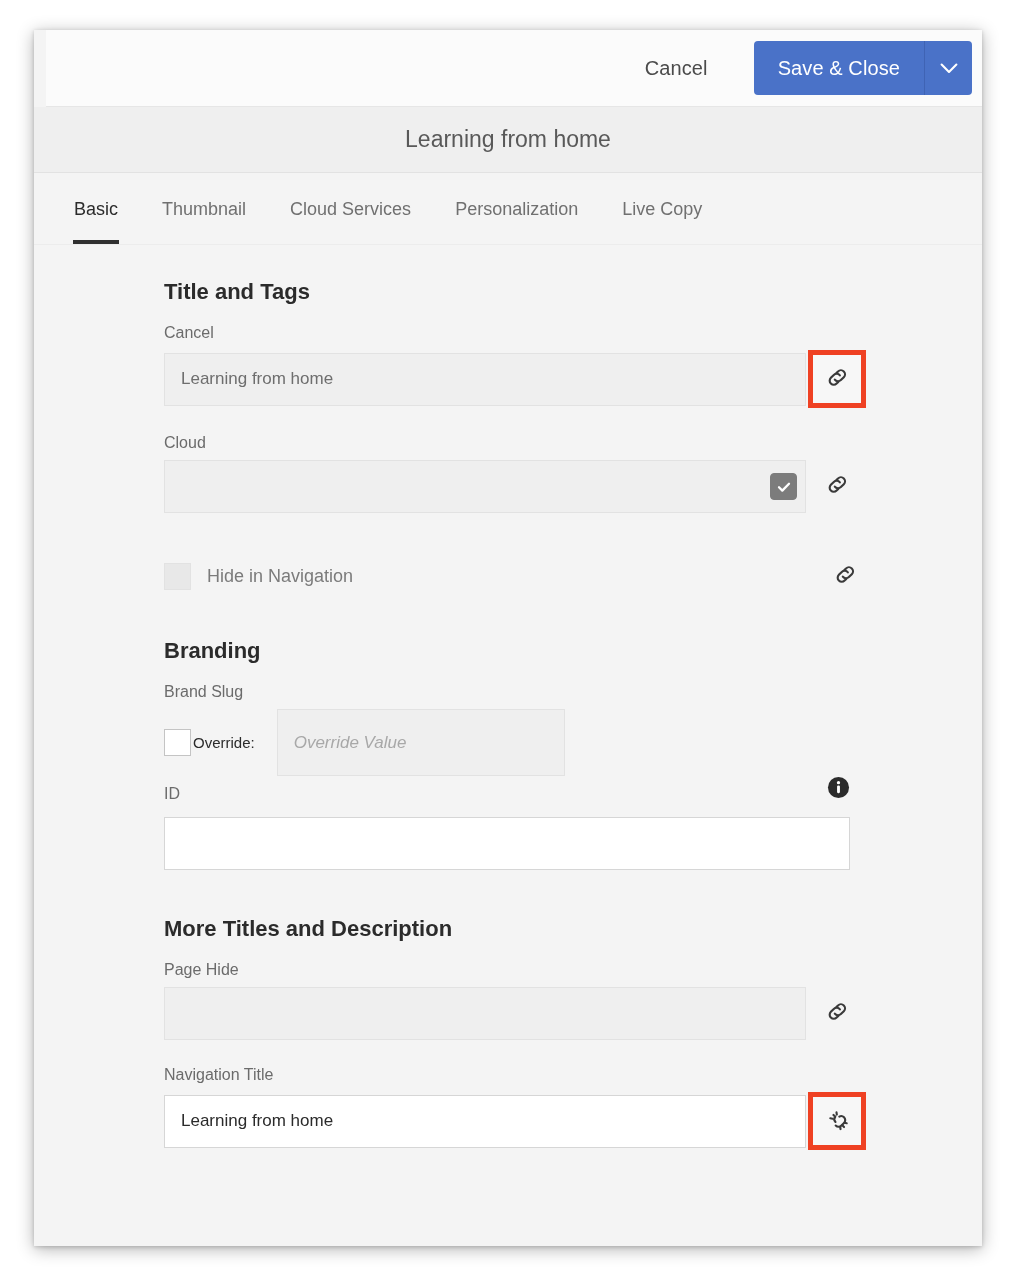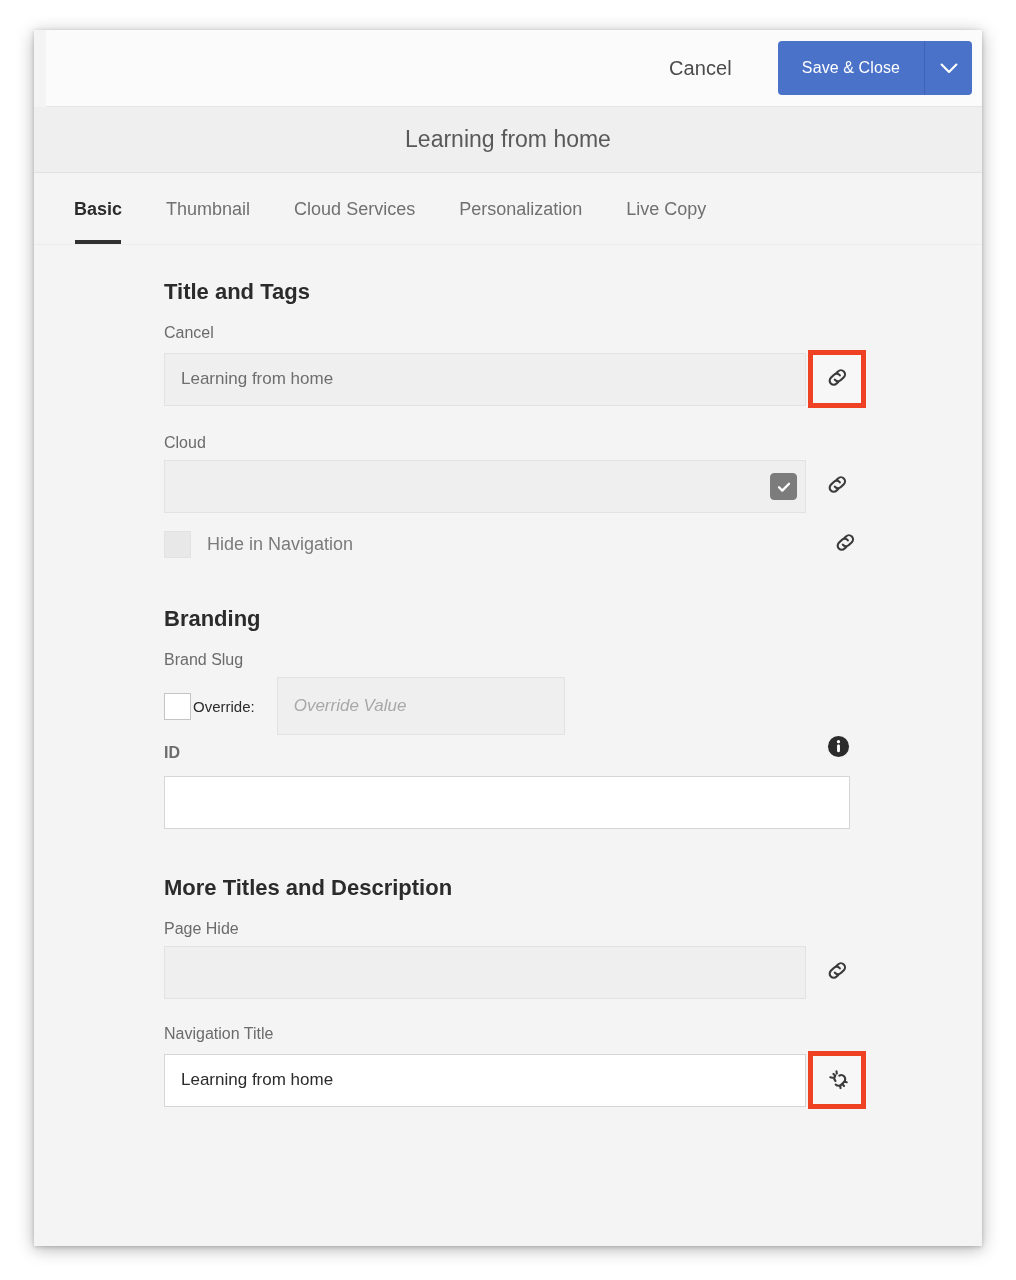--- a/index.html
+++ b/index.html
@@ -62,21 +62,21 @@
     margin-left: 28px;
     border-radius: 4px;
     overflow: hidden;
     height: 54px;
   }
 
   .save-btn {
     background: #4a72c8;
     color: #ffffff;
     border: none;
-    font-size: 16px;
+    font-size: 20px;
     padding: 0 24px;
     cursor: pointer;
     font-family: "Liberation Sans", sans-serif;
     display: flex;
     align-items: center;
     letter-spacing: .1px;
   }
 
   .save-caret {
     background: #4a72c8;
@@ -122,21 +122,21 @@
     font-size: 18px;
     color: #707070;
     padding: 6px 22px 0 22px;
     cursor: pointer;
     background: transparent;
     border: none;
     font-family: "Liberation Sans", sans-serif;
     white-space: nowrap;
   }
 
-  .tab.active { color: #2b2b2b; font-weight: bold; }
+  .tab.active { color: #2b2b2b; }
 
   .tab.active::after {
     content: "";
     position: absolute;
     left: 50%;
     transform: translateX(-50%);
     bottom: -24px;
     width: 46px;
     height: 4px;
     background: #303030;
@@ -233,21 +233,21 @@
     color: #7b7b7b;
     margin-left: 16px;
   }
   .cb-label.dark { color: #2b2b2b; font-size: 15px; margin-left: 2px; }
 
   .info-icon { cursor: pointer; display: block; }
 
   .mt-8  { margin-top: 8px; }
   .mt-14 { margin-top: 14px; }
   .mt-26 { margin-top: 26px; }
-  .mt-36 { margin-top: 16px; gap: 8px; }
+  .mt-36 { margin-top: 48px; gap: 8px; }
   .mt-46 { margin-top: 46px; }
 </style>
 </head>
 <body>
 
 <div class="page">
   <div class="dialog">
 
     <div class="topbar">
       <button class="cancel-btn">Cancel</button>
@@ -335,25 +335,25 @@
             </span>
           </div>
         </div>
 
         <div class="section-title mt-46">Branding</div>
 
         <div class="field-label">Brand Slug</div>
         <div class="row mt-8">
           <span class="cb white"></span>
           <span class="cb-label dark">Override:</span>
-          <div class="input placeholder" style="width:288px; margin-left:22px; height:58px;">Override Value</div>
-        </div>
-
-
-        <div class="row" style="width:686px; justify-content:space-between; align-items:flex-end;font-weight:bold;">
+          <div class="input placeholder" style="width:288px; margin-left:22px; height:67px;">Override Value</div>
+        </div>
+
+
+        <div class="row" style="width:686px; justify-content:space-between; align-items:flex-end;">
           <div class="field-label" style="margin-bottom:0;">ID</div>
           <span class="info-icon">
             <svg width="23" height="23" viewBox="0 0 24 24">
               <circle cx="12" cy="12" r="11" fill="#2b2b2b"></circle>
               <circle cx="12" cy="7" r="1.7" fill="#ffffff"></circle>
               <rect x="10.5" y="10" width="3" height="8" rx="1.2" fill="#ffffff"></rect>
             </svg>
           </span>
         </div>
         <div class="row mt-14">

